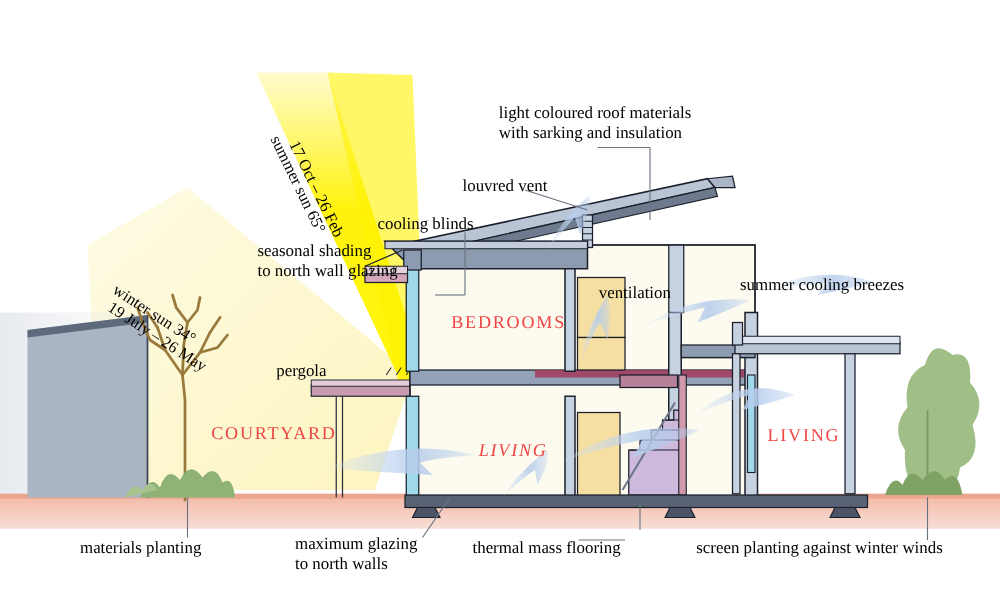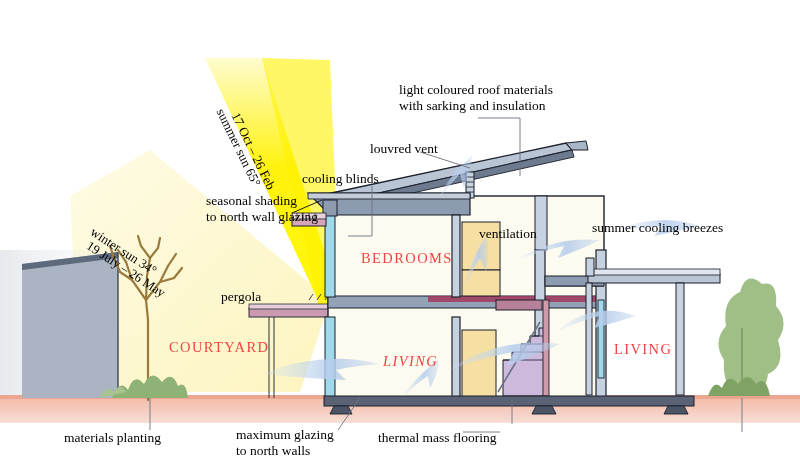--- a/index.html
+++ b/index.html
@@ -252,14 +252,15 @@
 
   <div class="lbl room" style="left:169px;top:339px;">COURTYARD</div>
   <div class="lbl room" style="left:361px;top:250px;">BEDROOMS</div>
   <div class="lbl room" style="left:383px;top:353px;font-style:italic;">LIVING</div>
   <div class="lbl room" style="left:614px;top:341px;">LIVING</div>
 
   <div class="lbl t16" style="left:64px;top:430px;">materials planting</div>
   <div class="lbl t16" style="left:378px;top:430px;">thermal mass flooring</div>
   <div class="lbl t16" style="left:236px;top:427px;">maximum glazing
 to north walls</div>
+  <div class="lbl t16" style="left:557px;top:430px;">screen planting against winter winds</div>
 
 </div>
 
 </body></html>

